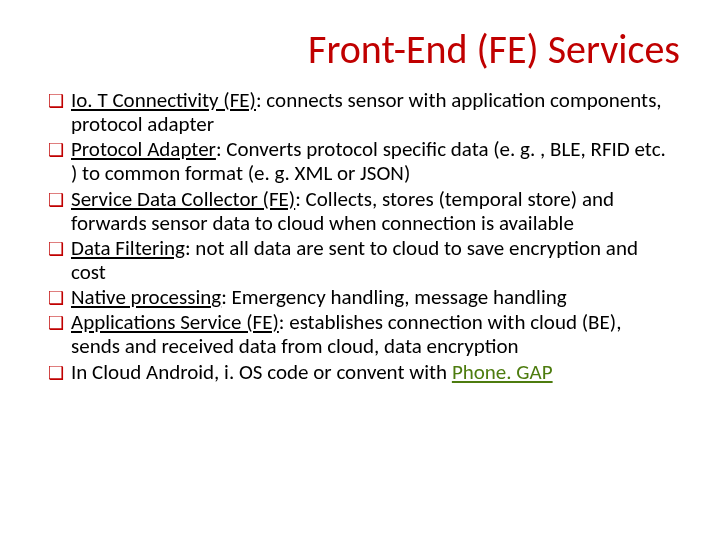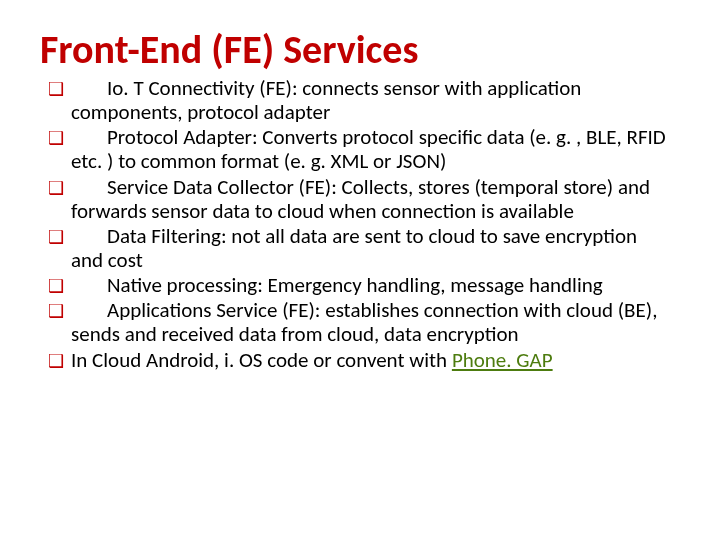--- a/index.html
+++ b/index.html
@@ -14,23 +14,23 @@
   }
   .slide {
     position: relative;
     width: 720px;
     height: 540px;
     box-sizing: border-box;
   }
   .title {
     color: #c00000;
     font-size: 40px;
-    font-weight: 700;
-    text-align: left;
-    margin: 28px 40px 4px 40px;
+    font-weight: 400;
+    text-align: right;
+    margin: 28px 40px 16px 40px;
     line-height: 1.1;
   }
   .content {
     margin: 0 48px 0 48px;
     font-size: 21px;
     line-height: 1.15;
   }
   .item {
     display: flex;
     align-items: flex-start;
@@ -42,21 +42,21 @@
     margin-right: 6px;
     margin-top: 3px;
     flex: none;
     width: 17px;
     text-align: left;
   }
   .item-body {
     flex: 1;
   }
   .lead {
-    margin-left: 36px;
+    text-decoration: underline;
   }
   .link {
     color: #4d7c0f;
     text-decoration: underline;
   }
   .footer {
     position: absolute;
     left: 0;
     right: 0;
     bottom: 14px;

